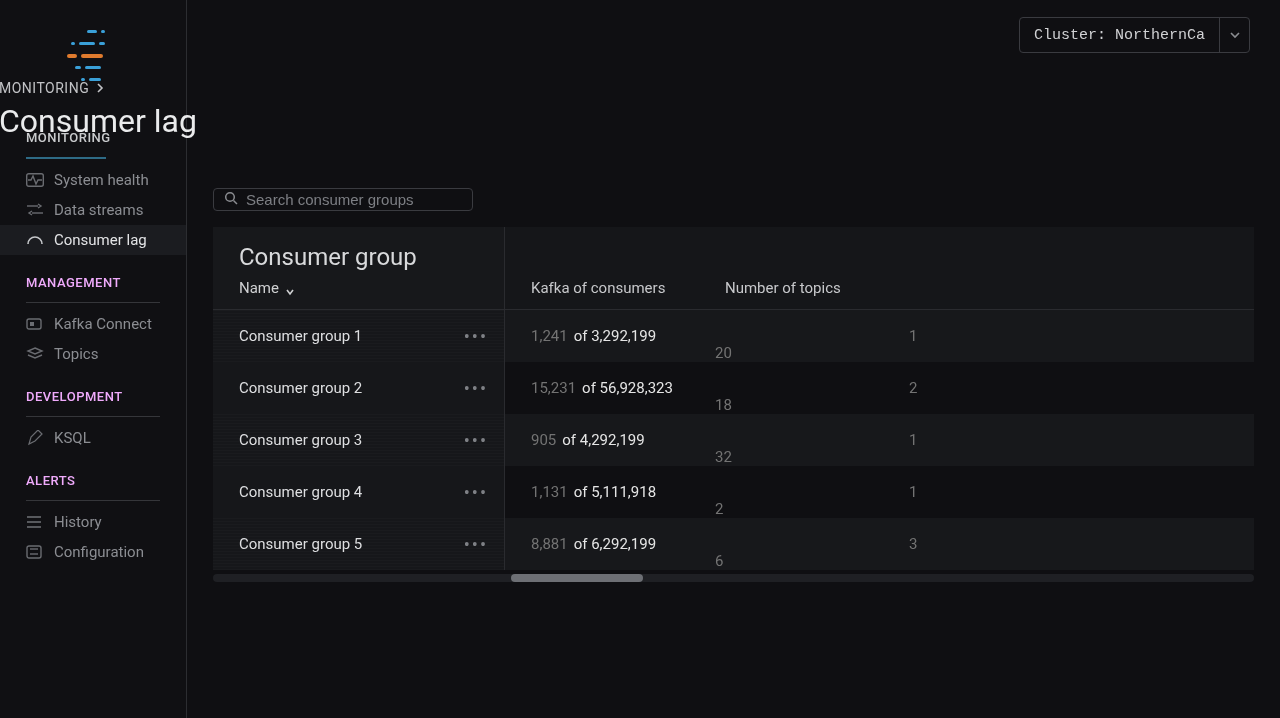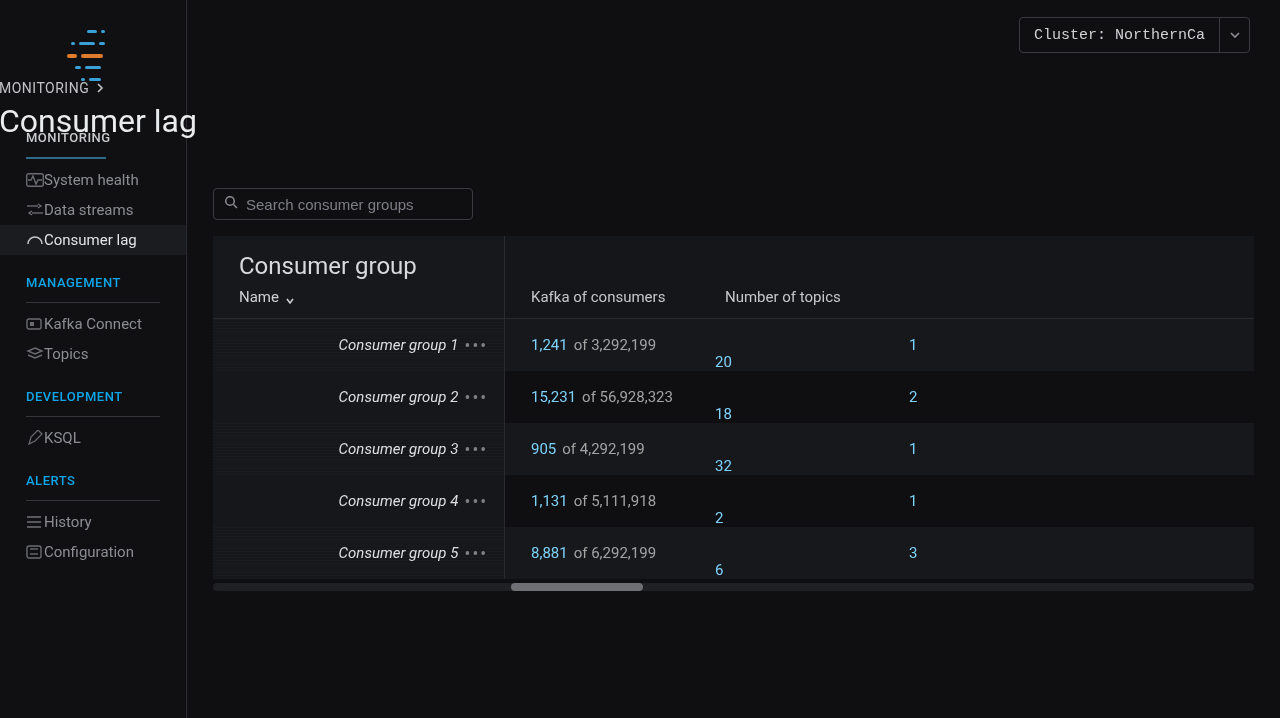--- a/index.html
+++ b/index.html
@@ -28,38 +28,38 @@
   }
   .logo {
     padding: 28px 0 18px 0;
     display: flex;
     justify-content: center;
   }
   .section-title {
     padding: 20px 26px 8px 26px;
     font-size: 13px;
     letter-spacing: 0.5px;
-    color: #0ea5e9;
+    color: #f0abfc;
     font-weight: 500;
   }
   .section-title.monitoring { color:#c9cbcd; }
   .underline {
     height:2px;
     margin: 4px 26px 6px 26px;
     background: linear-gradient(to right, #2e6b86 0%, #2e6b86 60%, transparent 60%);
   }
   .underline.simple {
     background: #35363a;
     height:1px;
     margin: 4px 26px 6px 26px;
   }
   .nav-item {
     display:flex;
     align-items:center;
-    gap:0;
+    gap:10px;
     padding: 6px 12px 6px 26px;
     color: #8b8d92;
     font-size: 15px;
     cursor:pointer;
   }
   .nav-item.active {
     background: #1b1c20;
     color: #e2e3e5;
   }
   .nav-icon {
@@ -134,21 +134,21 @@
   }
   .content {
     padding: 24px 26px 0 26px;
   }
   .search-wrap {
     display:flex;
     align-items:center;
     gap:8px;
     border:1px solid #3a3b40;
     border-radius:4px;
-    height:32px;
+    height:23px;
     width:260px;
     padding: 0 10px;
     margin-bottom: 16px;
   }
   .search-wrap input {
     flex:1;
     background:transparent;
     border:none;
     outline:none;
     color:#d8d9db;
@@ -208,39 +208,38 @@
     display:flex;
     align-items:center;
     font-size:15px;
   }
   .cell.group {
     width:292px;
     padding-left:26px;
     padding-right:10px;
     border-right:1px solid #2a2b2f;
     background:#16171a;
-    justify-content:flex-end;
-    font-style:italic;
+    justify-content:space-between;
   }
   .row.striped .cell.group {
     background-image: repeating-linear-gradient(0deg, #1a1b1e 0, #1a1b1e 1px, #16171a 1px, #16171a 3px);
   }
   .cell.group .name { color:#dedfe1; }
   .cell .dots {
     color:#7e8085;
     font-size:18px;
     letter-spacing:2px;
     padding:0 6px;
     cursor:pointer;
   }
   .cell.msgs { width:184px; padding-left:26px; }
   .cell.cons { width:194px; padding-left:26px;align-items:flex-end; }
   .cell.tops { flex:1; padding-left:26px; }
-  .cell .num { color:#7dd3fc; }
-  .cell .of { color:#a3a3a3; margin-left:6px; }
+  .cell .num { color:#737373; }
+  .cell .of { color:#e5e5e5; margin-left:6px; }
 
   .hscroll {
     margin-top:4px;
     height:8px;
     background:#1f2024;
     position:relative;
     border-radius:4px;
   }
   .hscroll .thumb {
     position:absolute;

